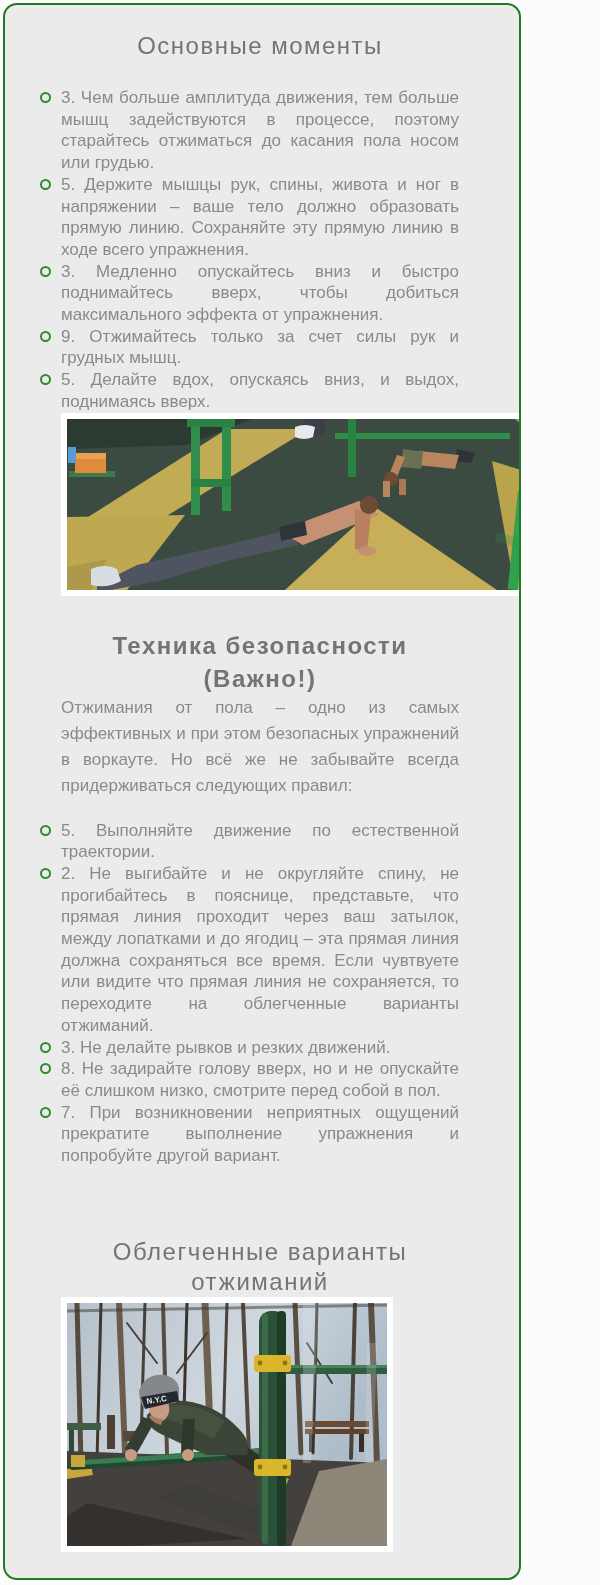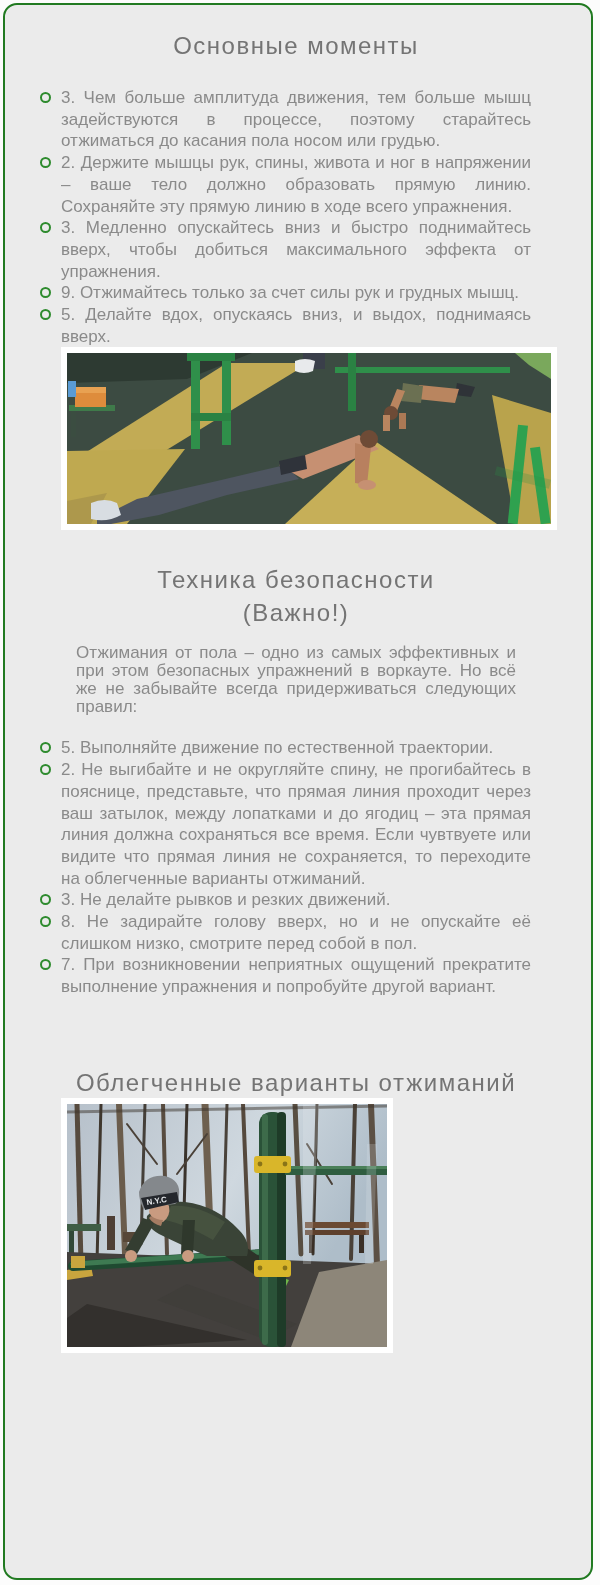--- a/index.html
+++ b/index.html
@@ -2,45 +2,45 @@
 <html lang="ru"><head>
 <meta charset="utf-8">
 <style>
   html,body{margin:0;padding:0;}
   body{
     width:600px;height:1585px;position:relative;
     background:#fcfcfc;
     font-family:"Liberation Sans", sans-serif;
   }
   .sheet{
-    position:absolute;left:3px;top:3px;width:590px;height:1577px;
+    position:absolute;left:3px;top:3px;width:518px;height:1577px;
     box-sizing:border-box;
     background:#ebebeb;
     border:2px solid #217a21;
     border-radius:14px;
     overflow:hidden;
   }
   .content{
     position:relative;
     padding:0 60px 0 56px;
   }
   h1,h2{
     font-weight:300;
     color:#747474;
     text-align:center;
     letter-spacing:1.5px;
     margin:0;
   }
   .h-main{font-size:24px;line-height:30px;margin-top:26px;}
-  .h-safety{font-size:24px;line-height:33px;margin-top:33px;}
+  .h-safety{font-size:24px;line-height:33px;margin-top:33px;font-weight:bold;}
   .h-variants{font-size:24px;line-height:30px;margin-top:70px;}
   p.para{
-    margin:15px;
+    margin:0;
     color:#8a8a8a;
-    font-size:17px;line-height:18px;
+    font-size:17px;line-height:26px;
     text-align:justify;
     font-weight:300;
   }
   .safety-intro{margin-top:12px;}
   .variants-intro{margin-top:33px;}
   ul.bullets{
     list-style:none;
     margin:0;padding:0;
   }
   ul.key-points{margin-top:26px;}
@@ -76,21 +76,21 @@
 </head>
 <body>
 
 <div class="sheet">
   <div class="content">
 
     <h1 class="h-main">Основные моменты</h1>
 
     <ul class="bullets key-points">
       <li><span class="ring"></span><span>3. Чем больше амплитуда движения, тем больше мышц задействуются в процессе, поэтому старайтесь отжиматься до касания пола носом или грудью.</span></li>
-      <li><span class="ring"></span><span>2. Держите мышцы рук, спины, живота и ног в напряжении – ваше тело должно образовать прямую линию. Сохраняйте эту прямую линию в ходе всего упражнения.</span></li>
+      <li><span class="ring"></span><span>5. Держите мышцы рук, спины, живота и ног в напряжении – ваше тело должно образовать прямую линию. Сохраняйте эту прямую линию в ходе всего упражнения.</span></li>
       <li><span class="ring"></span><span>3. Медленно опускайтесь вниз и быстро поднимайтесь вверх, чтобы добиться максимального эффекта от упражнения.</span></li>
       <li><span class="ring"></span><span>9. Отжимайтесь только за счет силы рук и грудных мышц.</span></li>
       <li><span class="ring"></span><span>5. Делайте вдох, опускаясь вниз, и выдох, поднимаясь вверх.</span></li>
     </ul>
 
     <figure class="photo-frame photo1-frame">
       <svg width="484" height="171" viewBox="0 0 484 171">
 
         <rect x="0" y="0" width="484" height="171" fill="#3c4b42"></rect>
 

